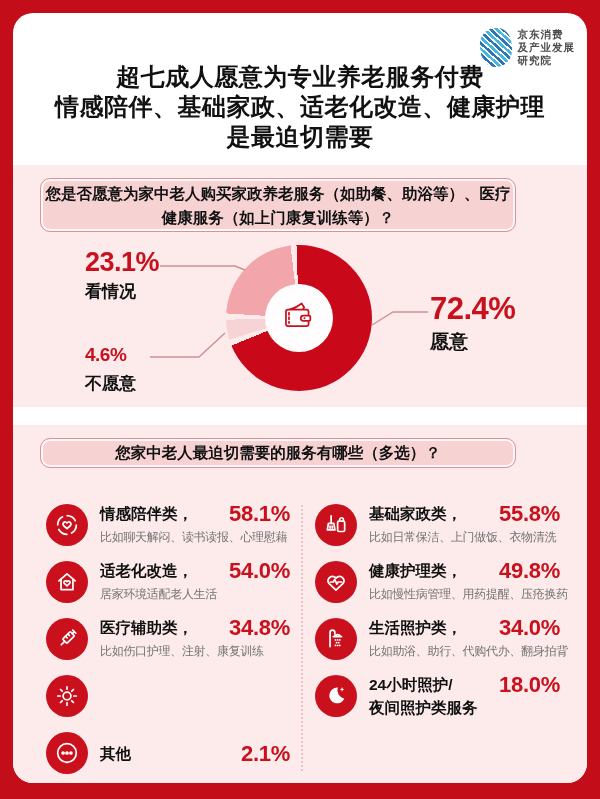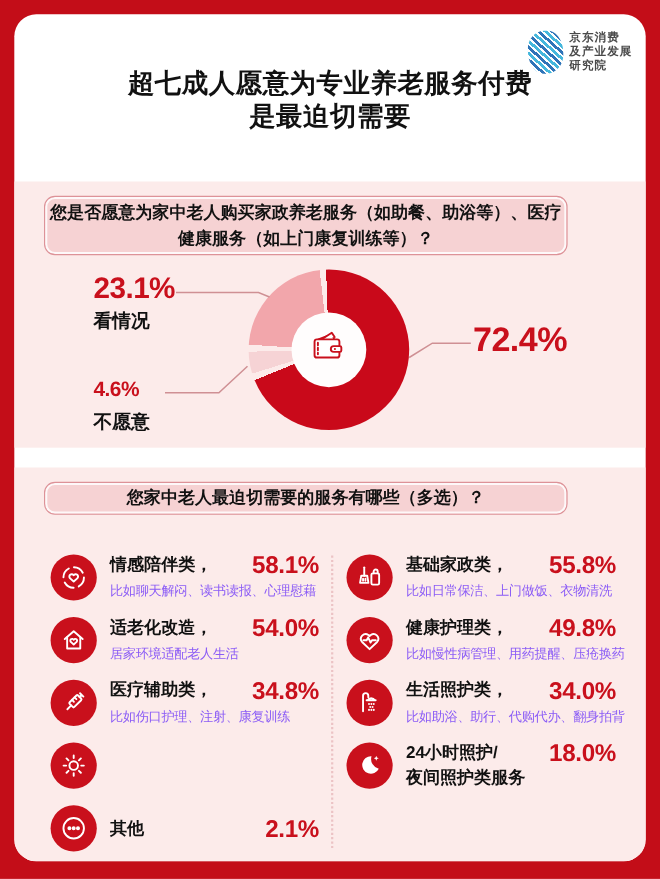--- a/index.html
+++ b/index.html
@@ -70,39 +70,40 @@
     border-radius:50%; background:var(--accent_red,#c9101c);
     display:flex; align-items:center; justify-content:center; }
   .ric svg { width:26px; height:26px; }
   .rc { flex:1; min-width:0; padding-top:1px; }
   .srow.single .rc { display:flex; align-items:center; }
   .srow.single .l1 { flex:1; }
   .l1 { display:flex; justify-content:space-between; align-items:center; line-height:20px; }
   .rname { font-size:15.5px; font-weight:bold; color:#111; white-space:nowrap; }
   .rname2 { font-size:15.5px; font-weight:bold; color:#111; line-height:20px; margin-top:3px; white-space:nowrap; }
   .rpct { font-size:22px; font-weight:bold; color:var(--accent_red,#c9101c); letter-spacing:-.3px; }
-  .rdesc { font-size:12px; color:#8b5cf6; margin-top:5px; white-space:nowrap; letter-spacing:-.3px; }
+  .rdesc { font-size:12px; color:#737373; margin-top:5px; white-space:nowrap; letter-spacing:-.3px; }
 </style>
 </head>
 <body>
 
 <div class="frame">
   <div class="card">
 
     <div class="logo">
       <div class="logo-mark"></div>
       <div class="logo-text">
         <div>京东消费</div>
         <div>及产业发展</div>
         <div>研究院</div>
       </div>
     </div>
 
     <h1 class="title">
       <div>超七成人愿意为专业养老服务付费</div>
+      <div>情感陪伴、基础家政、适老化改造、健康护理</div>
       <div>是最迫切需要</div>
     </h1>
 
     <section class="panel panel-1">
       <div class="qbox qbox-1">您是否愿意为家中老人购买家政养老服务（如助餐、助浴等）、医疗健康服务（如上门康复训练等）？</div>
 
       <div class="donut-ring" id="donut-ring" style="background: conic-gradient(from -2deg, rgb(201, 9, 26) 0deg, rgb(201, 9, 26) 249.78deg, rgb(252, 235, 234) 249.78deg, rgb(252, 235, 234) 254.78deg, rgb(246, 211, 213) 254.78deg, rgb(246, 211, 213) 270.65deg, rgb(252, 235, 234) 270.65deg, rgb(252, 235, 234) 275.65deg, rgb(242, 166, 171) 275.65deg, rgb(242, 166, 171) 355.345deg, rgb(252, 235, 234) 355.345deg, rgb(252, 235, 234) 360deg);"></div>
 
       <svg class="leaders" width="574" height="242" viewBox="0 0 574 242">
         <polyline points="147,101 222,101 232,105" fill="none" stroke="#cf9094" stroke-width="1.4"></polyline>
@@ -124,20 +125,21 @@
       <div class="callout co-consider">
         <div class="pct">23.1%</div>
         <div class="lbl">看情况</div>
       </div>
       <div class="callout co-no">
         <div class="pct">4.6%</div>
         <div class="lbl">不愿意</div>
       </div>
       <div class="callout co-yes">
         <div class="pct">72.4%</div>
+        <div class="lbl">愿意</div>
       </div>
     </section>
 
     <section class="panel panel-2">
       <div class="qbox qbox-2">您家中老人最迫切需要的服务有哪些（多选）？</div>
       <div class="vdivider"></div>
       <div class="col col-left" id="col-left">
           <div class="srow">
     <div class="ric">
               <svg viewBox="0 0 24 24" fill="none" stroke="#fff" stroke-width="1.6" stroke-linecap="round" stroke-linejoin="round">

